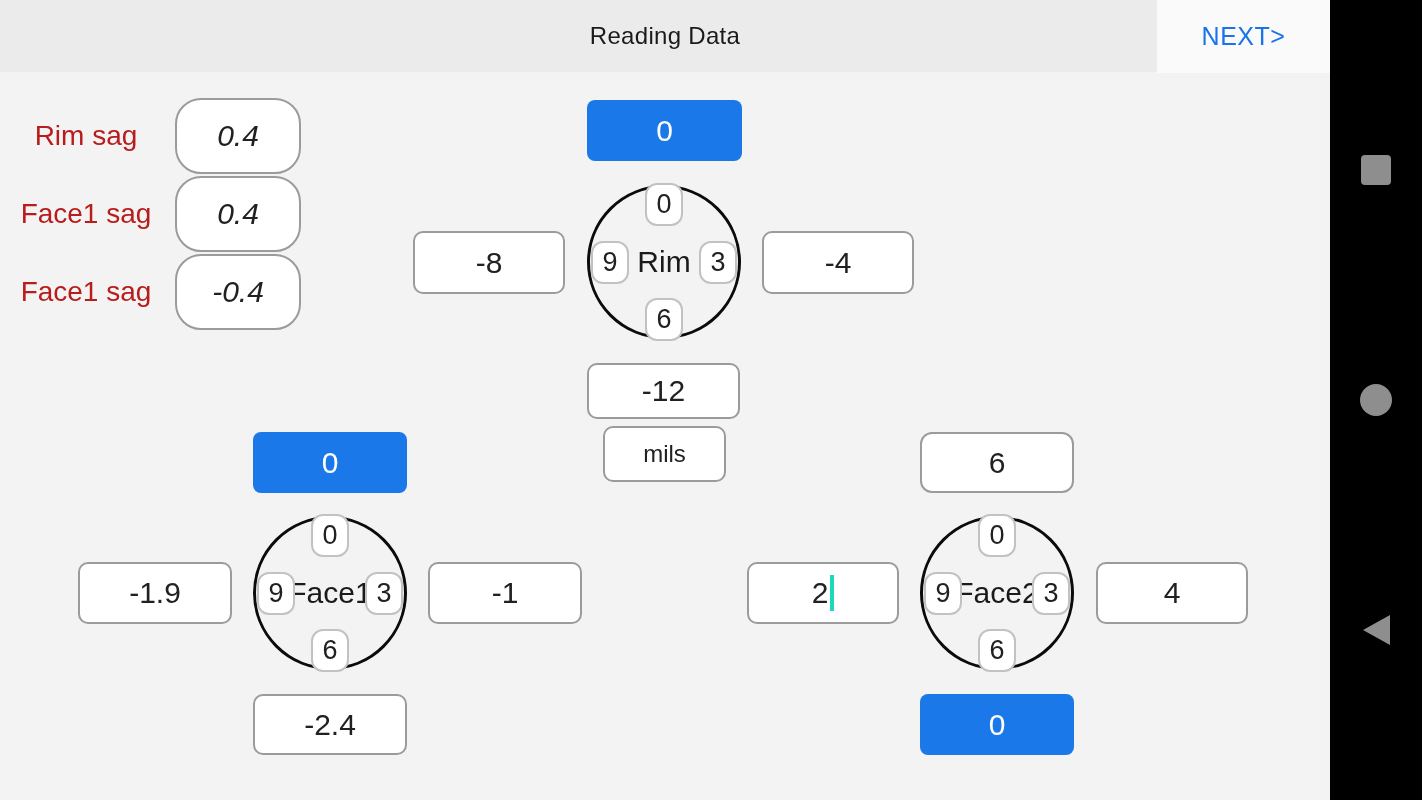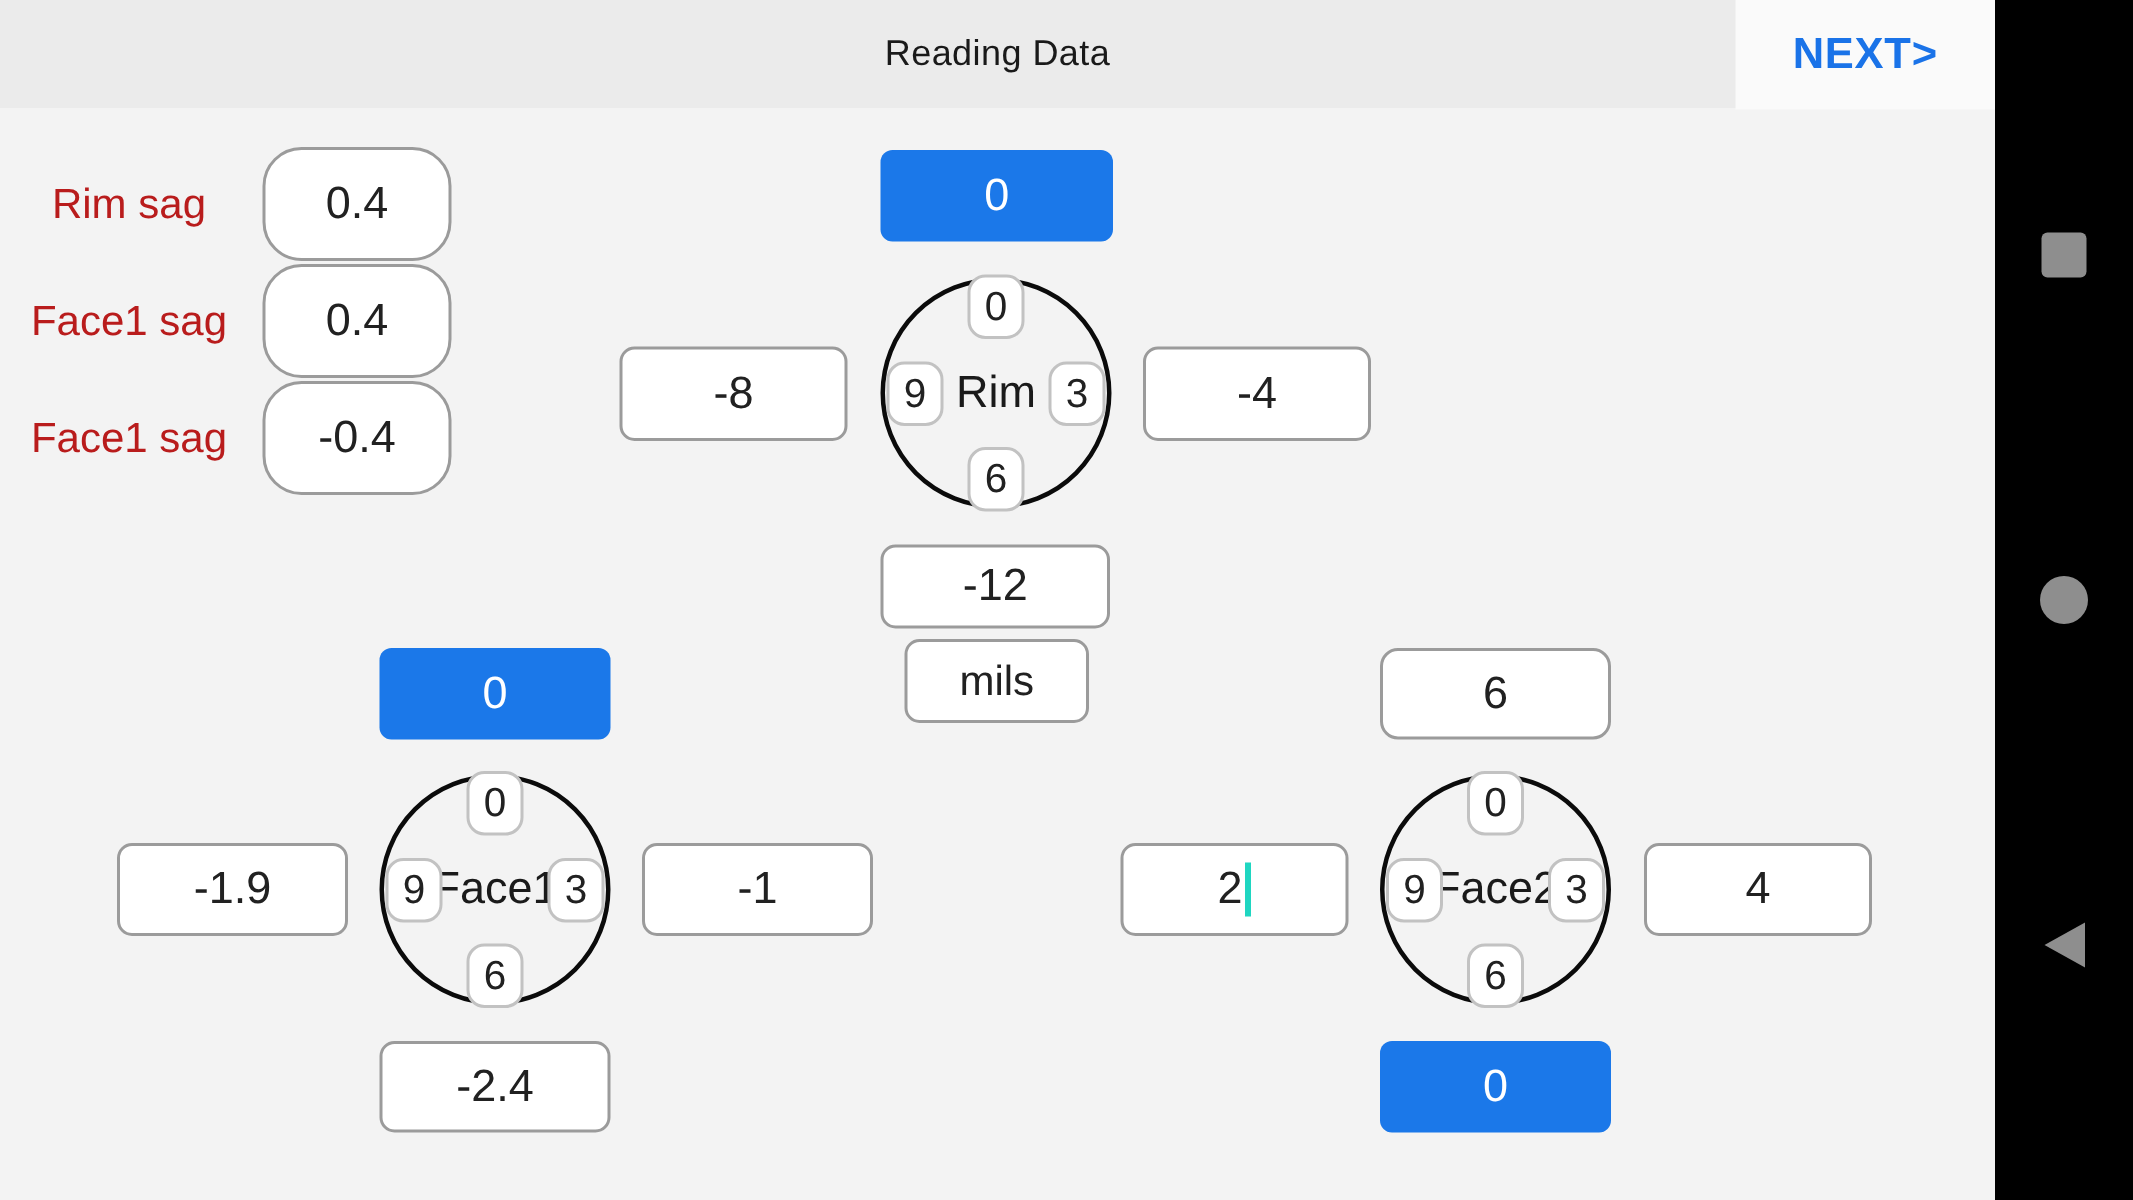--- a/index.html
+++ b/index.html
@@ -9,35 +9,35 @@
   .screen { position:relative; width:1422px; height:800px; overflow:hidden; background:#f3f3f3; }
 
   
   .titlebar { position:absolute; left:0; top:0; width:1330px; height:72px; background:#ebebeb; }
   .title { position:absolute; left:0; top:0; width:1330px; height:72px;
            display:flex; align-items:center; justify-content:center;
            font-size:24px; color:#1a1a1a; letter-spacing:0.3px; }
   .next-panel { position:absolute; left:1157px; top:0; width:173px; height:73px;
                 background:#fafafa; display:flex; align-items:center; justify-content:center;
                 cursor:pointer; }
-  .next-panel span { color:var(--next-link,#1a73e8); font-weight:bold; font-size:29px; letter-spacing:0.5px;text-align:right; }
+  .next-panel span { color:var(--next-link,#1a73e8); font-weight:normal; font-size:25px; letter-spacing:0.5px;text-align:right; }
 
   
   .input { position:absolute; background:#ffffff; border:2px solid #9b9b9b; border-radius:10px;
            display:flex; align-items:center; justify-content:center;
            font-size:30px; color:#212121; }
   .blue-btn { position:absolute; background:var(--accent-blue,#1b78e9); border-radius:8px;
               display:flex; align-items:center; justify-content:center;
               font-size:30px; color:#ffffff; cursor:pointer; }
 
   
   .sag-label { position:absolute; left:10px; width:152px; height:76px;
                display:flex; align-items:center; justify-content:center;
                font-size:28px; color:#b91c1c; }
-  .sag-input { left:175px; width:126px; height:76px; border-radius:26px; }
+  .sag-input { left:175px; width:126px; height:76px; border-radius:26px;font-style:italic; }
   .sag-1 { top:98px; } .sag-2 { top:176px; } .sag-3 { top:254px; }
 
   
   .dial { position:absolute; width:154px; height:154px; }
   .dial-ring { position:absolute; inset:0; border:3px solid #0b0b0b; border-radius:50%; }
   .dial-name { position:absolute; inset:0; display:flex; align-items:center; justify-content:center;
                font-size:30px; color:#1a1a1a; }
   .badge { position:absolute; width:38px; height:43px; background:#ffffff;
            border:2px solid #c2c2c2; border-radius:12px;
            display:flex; align-items:center; justify-content:center;
@@ -46,21 +46,21 @@
   .badge-bottom { left:58px; top:113px; }
   .badge-left   { left:4px;  top:56px; }
   .badge-right  { left:112px; top:56px; }
 
   
   .rim-top    { left:587px; top:100px; width:155px; height:61px; }
   .rim-dial   { left:587px; top:185px; }
   .rim-left   { left:413px; top:231px; width:152px; height:63px; }
   .rim-right  { left:762px; top:231px; width:152px; height:63px; }
   .rim-bottom { left:587px; top:363px; width:153px; height:56px; }
-  .mils-box   { left:603px; top:426px; width:123px; height:56px; font-size:28px; }
+  .mils-box   { left:603px; top:426px; width:123px; height:56px; font-size:24px; }
 
   
   .f1-top    { left:253px; top:432px; width:154px; height:61px; }
   .f1-dial   { left:253px; top:516px; }
   .f1-left   { left:78px;  top:562px; width:154px; height:62px; }
   .f1-right  { left:428px; top:562px; width:154px; height:62px; }
   .f1-bottom { left:253px; top:694px; width:154px; height:61px; }
 
   
   .f2-top    { left:920px; top:432px; width:154px; height:61px; border-radius:12px; }

